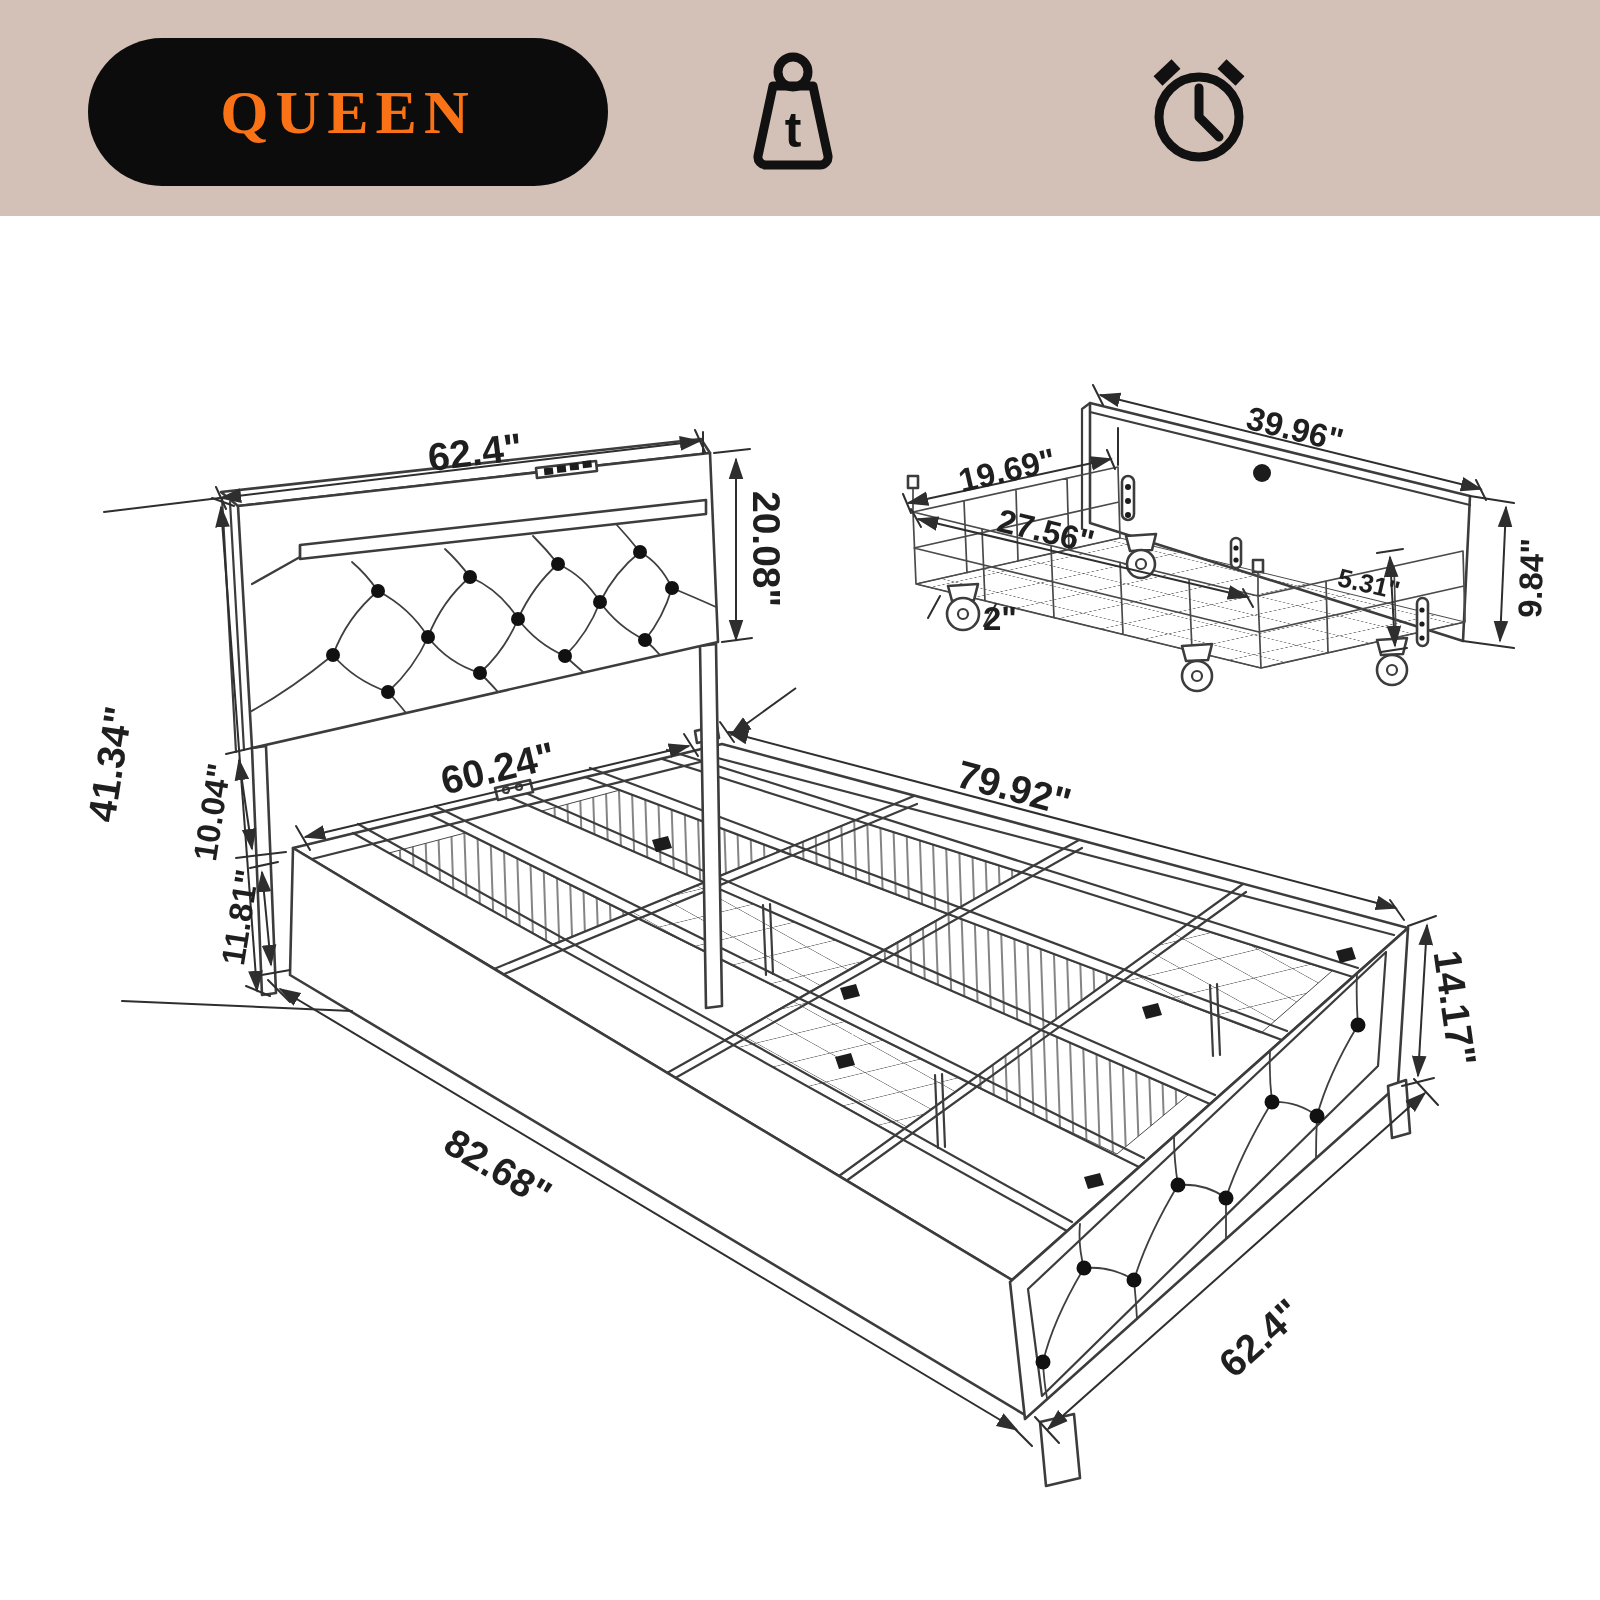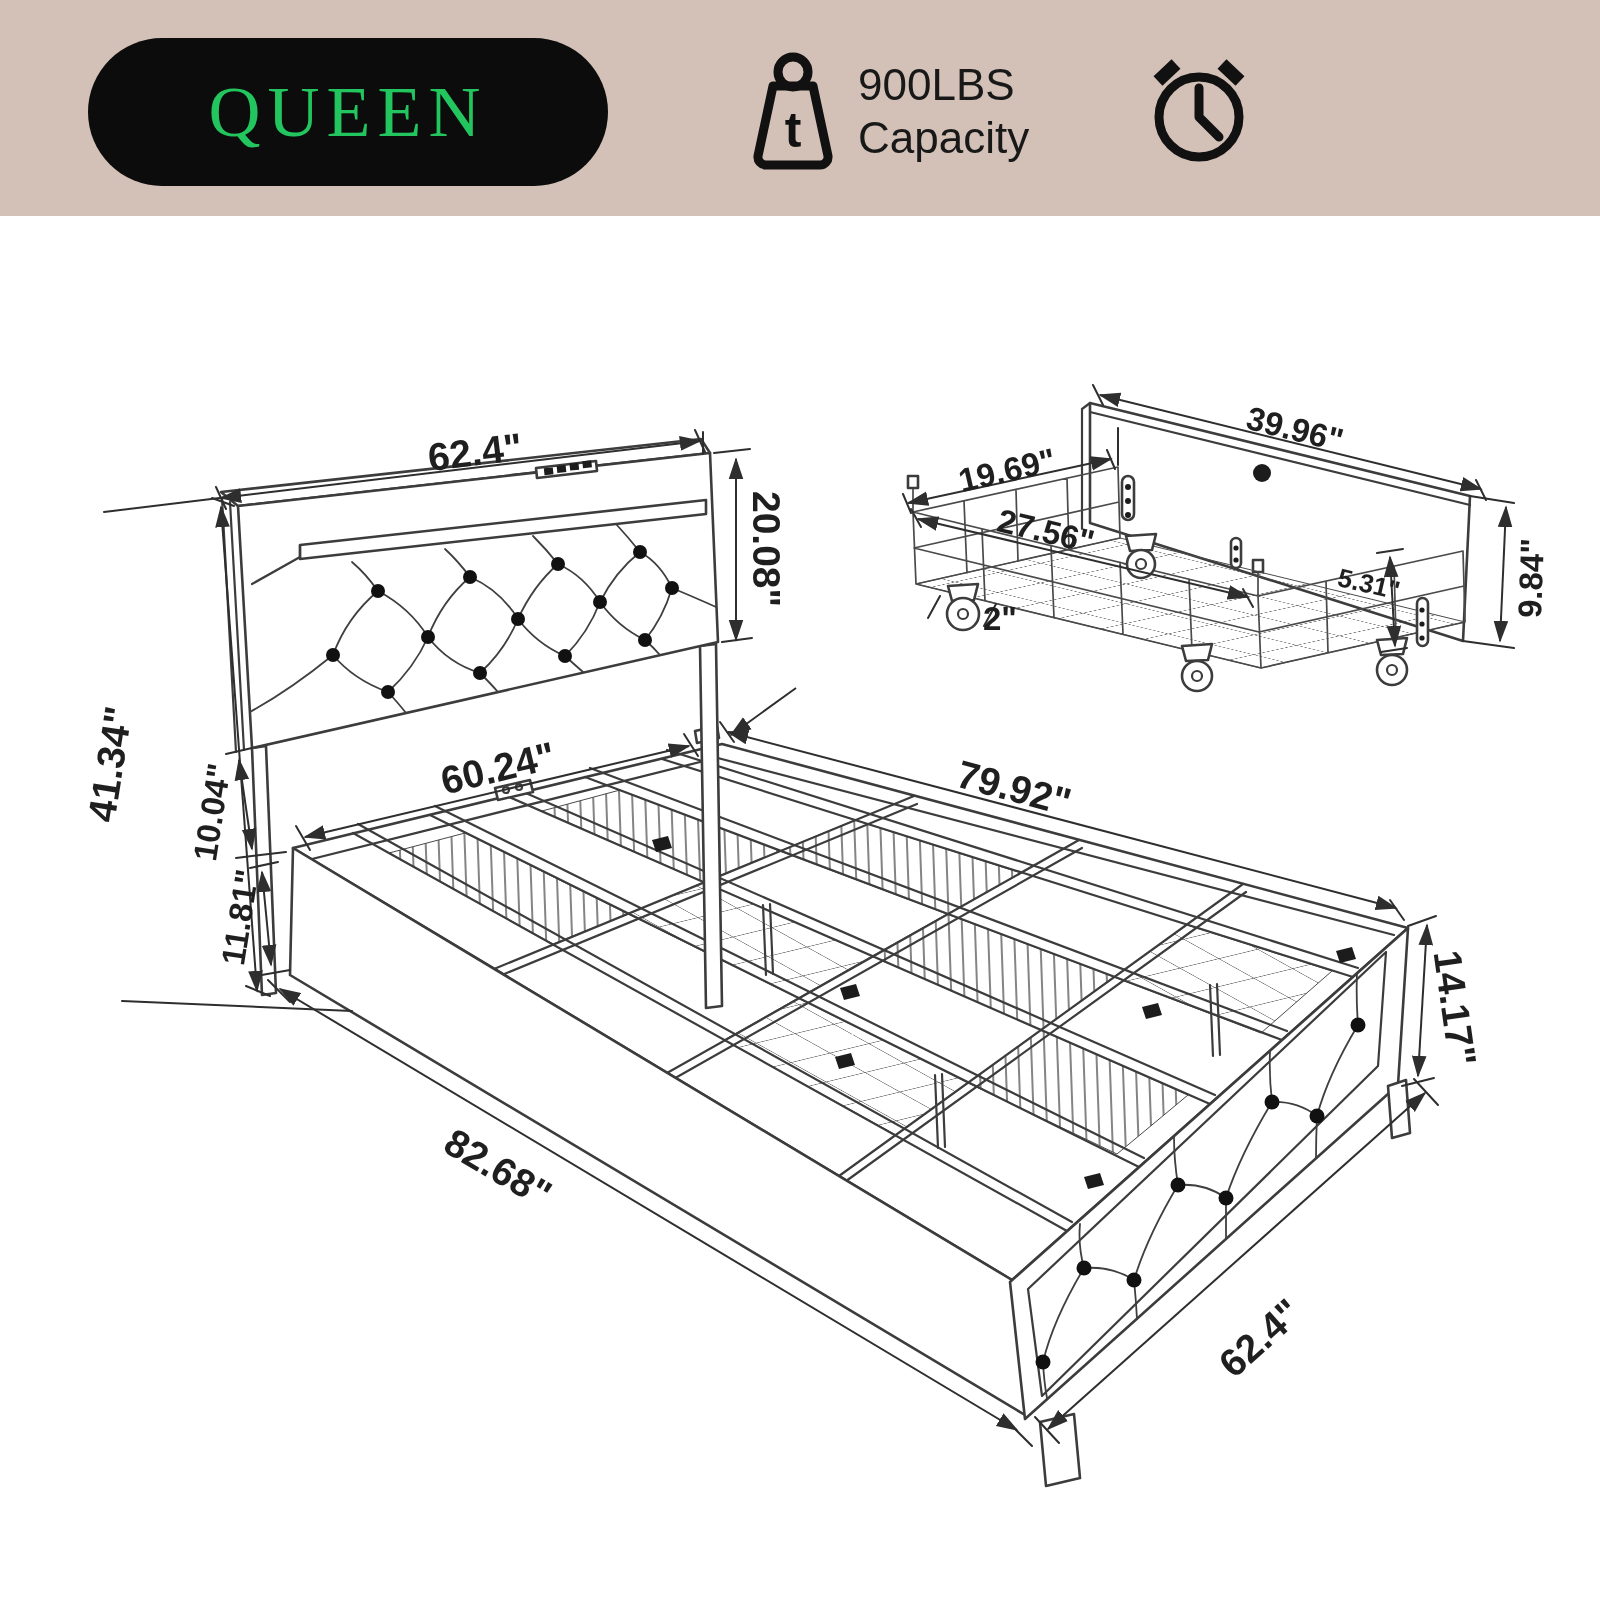--- a/index.html
+++ b/index.html
@@ -1,22 +1,22 @@
 <!DOCTYPE html>
 <html><head>
 <meta charset="utf-8">
 <style>
   html,body{margin:0;padding:0;}
   body{width:1600px;height:1600px;position:relative;background:#ffffff;
        font-family:"Liberation Sans",sans-serif;overflow:hidden;}
   .banner{position:absolute;top:0;left:0;width:1600px;height:216px;background:#d3c1b7;}
   .size-pill{position:absolute;left:88px;top:38px;width:520px;height:148px;background:#0c0c0c;
              border-radius:76px;display:flex;align-items:center;justify-content:center;}
-  .size-pill span{color:#22c55e;font-family:"Liberation Serif",serif;font-weight:400;
-                  font-size:72px;letter-spacing:7px;}
+  .size-pill span{color:#f97316;font-family:"Liberation Serif",serif;font-weight:700;
+                  font-size:62px;letter-spacing:7px;}
   .feature-icon{position:absolute;}
   .feature-text{position:absolute;font-size:44px;color:#181818;line-height:53px;white-space:nowrap;}
   .diagram-svg{position:absolute;left:0;top:0;width:1600px;height:1600px;}
   .ol{fill:#ffffff;stroke:#3c3c3c;stroke-width:2.6;stroke-linejoin:round;}
   .ln{fill:none;stroke:#3c3c3c;stroke-width:2.2;stroke-linejoin:round;stroke-linecap:round;}
   .wire{fill:none;stroke:#4a4a4a;stroke-width:1.7;stroke-linecap:round;}
   .tuft{fill:none;stroke:#3f3f3f;stroke-width:1.8;stroke-linecap:round;}
   .dimline{fill:none;stroke:#2e2e2e;stroke-width:2;}
   .tick{fill:none;stroke:#2e2e2e;stroke-width:2;stroke-linecap:round;}
   .dimtxt{font:700 39px "Liberation Sans",sans-serif;fill:#1f1f1f;}
@@ -31,24 +31,20 @@
 <div class="banner">
   <div class="size-pill">
     <span>QUEEN</span>
   </div>
 
   <svg class="feature-icon" style="left:742px;top:50px;" width="102" height="126" viewBox="0 0 102 126">
     <circle cx="51" cy="22" r="15" fill="none" stroke="#111" stroke-width="9"></circle>
     <path d="M31 36 H71 L86 106 a8 8 0 0 1 -8 9 H24 a8 8 0 0 1 -8 -9 Z" fill="none" stroke="#111" stroke-width="9" stroke-linejoin="round"></path>
     <text x="51" y="97" text-anchor="middle" font-size="50" font-weight="700" fill="#111">t</text>
   </svg>
-  <div class="feature-text" style="left:858px;top:58px;">
-    <div>900LBS</div>
-    <div>Capacity</div>
-  </div>
 
   <svg class="feature-icon" style="left:1138px;top:52px;" width="120" height="118" viewBox="0 0 120 118">
     <circle cx="61" cy="65" r="40" fill="none" stroke="#111" stroke-width="9"></circle>
     <path d="M61 65 V36 M61 65 L81 85" fill="none" stroke="#111" stroke-width="9" stroke-linecap="round"></path>
     <path d="M20 29 L38 12 M102 29 L84 12" fill="none" stroke="#111" stroke-width="13" stroke-linecap="butt"></path>
   </svg>
 </div>
 
 <svg class="diagram-svg" viewBox="0 0 1600 1600">
   <defs>

